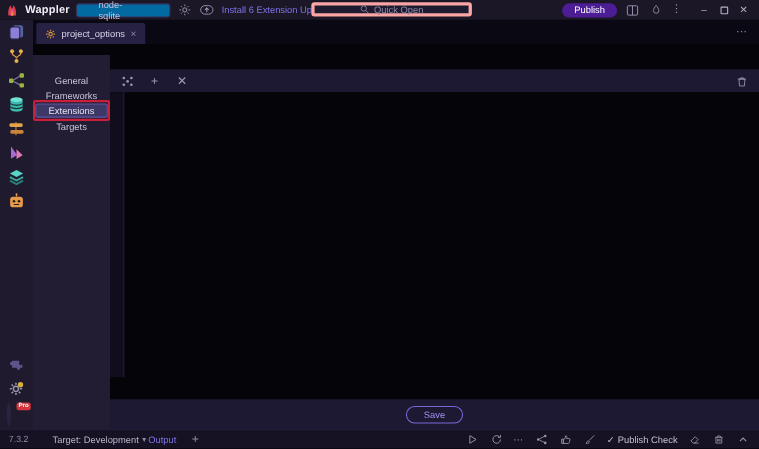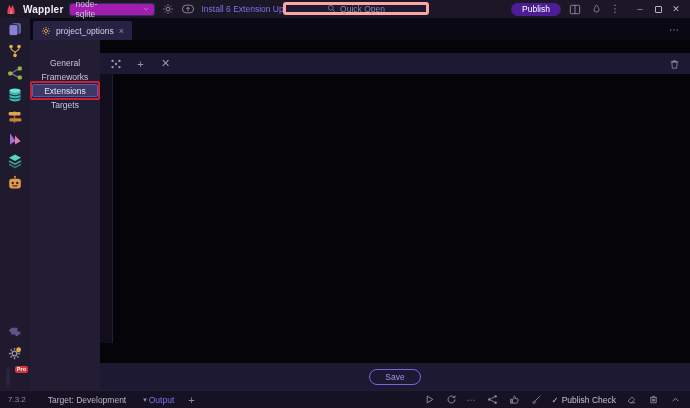--- a/index.html
+++ b/index.html
@@ -8,22 +8,22 @@
     position:relative; width:690px; height:408px; overflow:hidden;
     font-family:"Liberation Sans", sans-serif;
     background:#050408; color:#c9c5da; user-select:none;
   }
   svg { display:block; }
 
   
   .titlebar { position:relative; height:18px; background:#1b1727; display:flex; align-items:center; padding:0 5px; }
   .tb-left { display:flex; align-items:center; gap:6px; }
   .app-name { font-size:10px; font-weight:bold; color:#f0eef7; letter-spacing:.2px; }
-  .proj-select { width:86px; height:13px; background:#a21caf; border:1px solid #352e55; border-radius:3px;
-    display:flex; align-items:center; justify-content:space-between; padding:0 5px; font-size:8.5px; color:#c6c2d8; cursor:pointer;gap:35px; }
+  .proj-select { width:86px; height:13px; background:#0369a1; border:1px solid #352e55; border-radius:3px;
+    display:flex; align-items:center; justify-content:space-between; padding:0 19px; font-size:8.5px; color:#c6c2d8; cursor:pointer;gap:35px; }
   .tb-icon { width:14px; height:14px; display:flex; align-items:center; justify-content:center; cursor:pointer; }
   .updates-link { font-size:8.5px; color:#7e72e8; cursor:pointer; }
   .tb-center { position:absolute; left:283px; top:2px; width:146px; }
   .quick-open { height:13px; background:#1e1a30; border:3px solid #fca5a5; border-radius:3px;
     display:flex; align-items:center; justify-content:center; gap:4px; font-size:8.5px; color:#8d89a6; cursor:pointer; }
   .tb-right { margin-left:auto; display:flex; align-items:center; gap:7px; }
   .publish-btn { height:13px; padding:0 11px; background:#4c1d95; border:none; border-radius:7px;
     color:#fff; font-size:8.5px; font-family:inherit; display:flex; align-items:center; cursor:pointer; }
   .kebab { font-size:10px; color:#9a96b0; cursor:pointer; line-height:1; }
   .winctl { display:flex; align-items:center; gap:0; margin-left:4px; }
@@ -34,21 +34,21 @@
   .body { display:flex; height:372px; }
   .activity-bar { width:30px; background:#1f1a2d; display:flex; flex-direction:column; align-items:center; padding:3px 0 4px; gap:6px; }
   .act-btn { width:16px; height:16px; cursor:pointer; }
   .act-spacer { flex:1; }
   .avatar-wrap { position:relative; width:18px; height:18px; cursor:pointer; }
   .avatar { width:18px; height:18px; border-radius:50%;
     background:conic-gradient(#e5533c,#e5a93c,#7cc94e,#3cc9b8,#3c7ce5,#a53ce5,#e53c8e,#e5533c); border:2px solid #2a2440; }
   .pro-badge { position:absolute; top:-2px; right:-4px; background:#d2353c; color:#fff; font-size:5.5px;
     padding:0 2px; border-radius:2px; line-height:7px; font-weight:bold; }
 
-  .workspace { flex:1; display:flex; flex-direction:column; min-width:0; }
+  .workspace { flex:1; display:flex; flex-direction:column; min-width:0;gap:10px; }
 
   
   .tabbar { height:22px; background:#0a0812; display:flex; align-items:stretch; }
   .tab { margin:3px 0 0 3px; background:#272244; border-radius:2px 2px 0 0; display:flex; align-items:center;
     gap:5px; padding:0 8px; font-size:8.5px; color:#d6d2e6; cursor:pointer; }
   .tab-close { color:#8d89a6; font-size:9px; cursor:pointer; }
   .tab-overflow { margin-left:auto; align-self:center; padding-right:10px; color:#8d89a6; font-size:10px; letter-spacing:1px; cursor:pointer; }
 
   
   .editor { flex:1; display:flex; min-height:0; }
@@ -64,21 +64,21 @@
   .tool-right { margin-left:auto; }
   .canvas { flex:1; display:flex; background:#050408; }
   .tree-gutter { width:13px; background:#110d1c; border-right:1px solid #221d36; }
   .ext-footer { height:27px; background:#1e1932; display:flex; align-items:center; justify-content:center;margin-top:20px; }
   .save-btn { height:16px; padding:0 15px; background:transparent; border:1px solid #7a66d8; border-radius:8px;
     color:#a192ee; font-size:8.5px; font-family:inherit; cursor:pointer; }
 
   
   .statusbar { height:18px; background:#161223; border-top:1px solid #221d36; display:flex; align-items:center; padding:0 8px; font-size:8.5px; color:#a5a1ba; }
   .sb-version { color:#8d89a6; font-size:8px; }
-  .sb-target { display:flex; align-items:center; gap:17px; margin-left:22px; cursor:pointer; color:#b9b5cc; }
+  .sb-target { display:flex; align-items:center; gap:3px; margin-left:22px; cursor:pointer; color:#b9b5cc; }
   .sb-caret { font-size:7px; color:#8d89a6; }
   .sb-output { margin-left:2px; color:#7e72e8; cursor:pointer; }
   .sb-plus { margin-left:14px; color:#8d89a6; font-size:11px; cursor:pointer; }
   .sb-right { margin-left:auto; display:flex; align-items:center; gap:9px; }
   .sb-ic { width:13px; height:13px; display:flex; align-items:center; justify-content:center; cursor:pointer; }
   .sb-check { display:flex; align-items:center; gap:3px; cursor:pointer; color:#c2bed4; }
   .sb-more { color:#8d89a6; font-size:9px; letter-spacing:1px; cursor:pointer; }
 </style>
 </head>
 <body>

